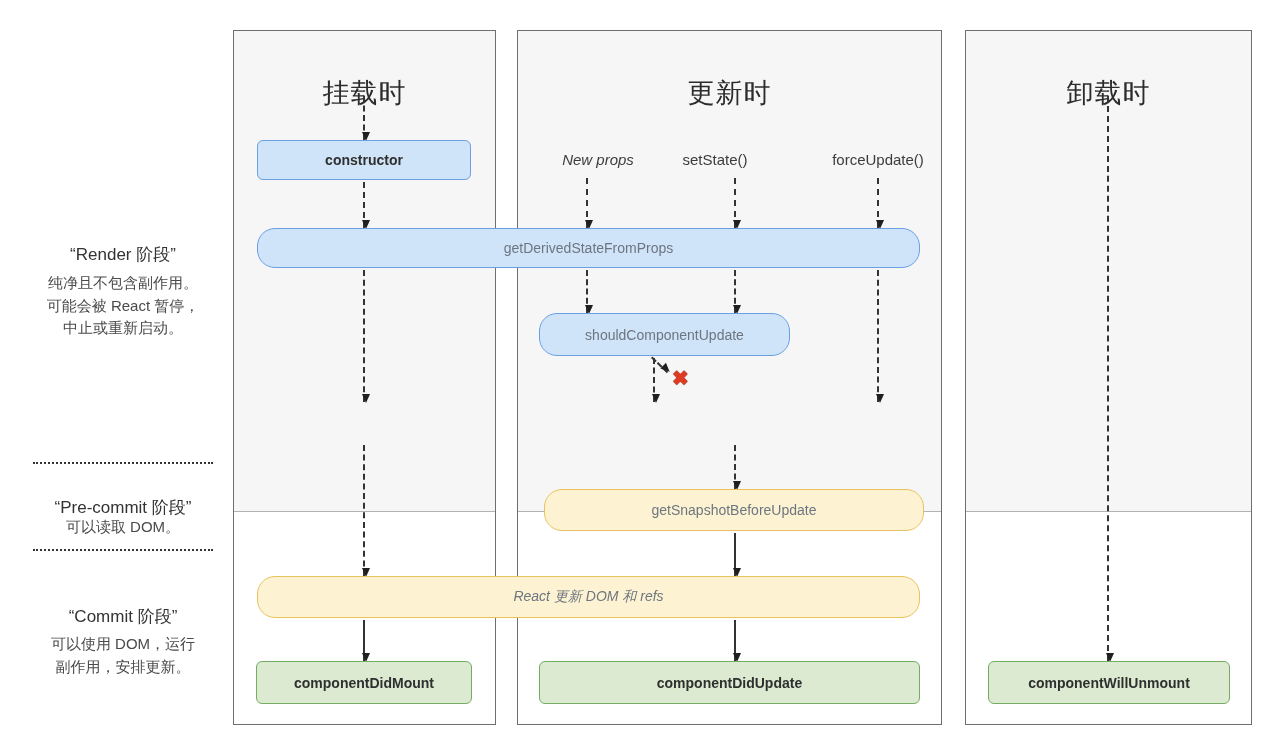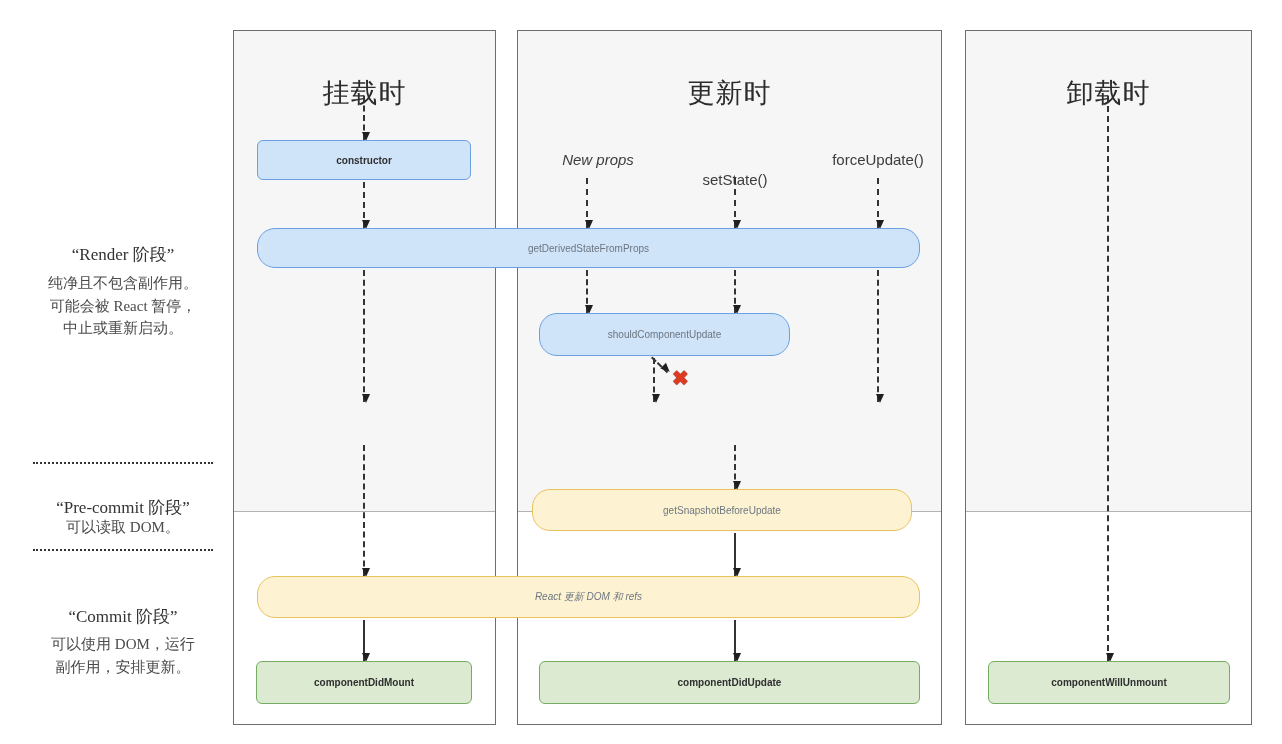--- a/index.html
+++ b/index.html
@@ -17,64 +17,64 @@
     background:#f6f6f6; border-bottom:1px solid #b3b3b3;
   }
   #panel-mount   { left:233px; width:263px; }
   #panel-update  { left:517px; width:425px; }
   #panel-unmount { left:965px; width:287px; }
   .panel-title {
     position:absolute; top:44px; left:0; width:100%; text-align:center;
     font-size:27px; color:#2b2b2b; letter-spacing:1px;
   }
   
-  .side-label { position:absolute; left:20px; width:206px; text-align:center;font-family:Liberation Serif, serif; }
+  .side-label { position:absolute; left:20px; width:206px; text-align:center; }
   .side-title { font-size:17px; color:#333333; }
   .side-desc  { font-size:15px; color:#4a4a4a; line-height:1.5; white-space:pre-line; }
   #side-render-title     { top:243px; }
   #side-render-desc      { top:272px; }
   #side-precommit-title  { top:484px;margin-top:12px; }
   #side-precommit-desc   { top:516px; }
   #side-commit-title     { top:605px; }
   #side-commit-desc      { top:633px; }
   .dotted-sep {
     position:absolute; left:33px; width:180px; height:0;
     border-top:2px dotted #333333;
   }
   #sep-1 { top:462px; }
   #sep-2 { top:549px; }
   
   .box {
     position:absolute; box-sizing:border-box; border-radius:6px;
     display:flex; align-items:center; justify-content:center;
-    font-size:10px; z-index:5; cursor:pointer;
+    font-size:14px; z-index:5; cursor:pointer;
   }
   .box.blue   { background:#cfe3f9; border:1.5px solid #69a1e4; }
   .box.yellow { background:#fdf3d2; border:1.5px solid #e9c25d; }
   .box.green  { background:#dcead2; border:1.5px solid #74ad62; }
   .box.bold   { font-weight:700; color:#2f2f2f; }
   .box.muted  { color:#6d7680;border-radius:18px; }
   .box.italic { font-style:italic; }
   #box-constructor   { left:257px; top:140px; width:214px; height:40px; }
   #box-getderived    { left:257px; top:228px; width:663px; height:40px; }
   #box-shouldupdate  { left:539px; top:313px; width:251px; height:43px; }
   #box-render        { left:257px; top:402px; width:663px; height:41px; }
-  #box-getsnapshot   { left:532px; top:489px; width:380px; height:42px; }
+  #box-getsnapshot   { left:544px; top:489px; width:380px; height:42px; }
   #box-reactupdates  { left:257px; top:576px; width:663px; height:42px; }
   #box-didmount      { left:256px; top:661px; width:216px; height:43px; }
   #box-didupdate     { left:539px; top:661px; width:381px; height:43px; }
   #box-willunmount   { left:988px; top:661px; width:242px; height:43px; }
   
   .trigger {
     position:absolute; top:151px; transform:translateX(-50%);
     font-size:15px; color:#3c3c3c; z-index:4; white-space:nowrap;
   }
   .trigger.italic { font-style:italic; }
   #trigger-newprops    { left:598px; }
-  #trigger-setstate    { left:735px;margin-top:20px; }
+  #trigger-setstate    { left:715px; }
   #trigger-forceupdate { left:878px; }
   
   .arrow {
     position:absolute; width:0; border-left:2px dashed #333333; z-index:4;
   }
   .arrow.solid { border-left-style:solid; }
   .arrow::after {
     content:""; position:absolute; bottom:-1px; left:-3.5px;
     width:0; height:0;
     border-left:4.5px solid transparent; border-right:4.5px solid transparent;

